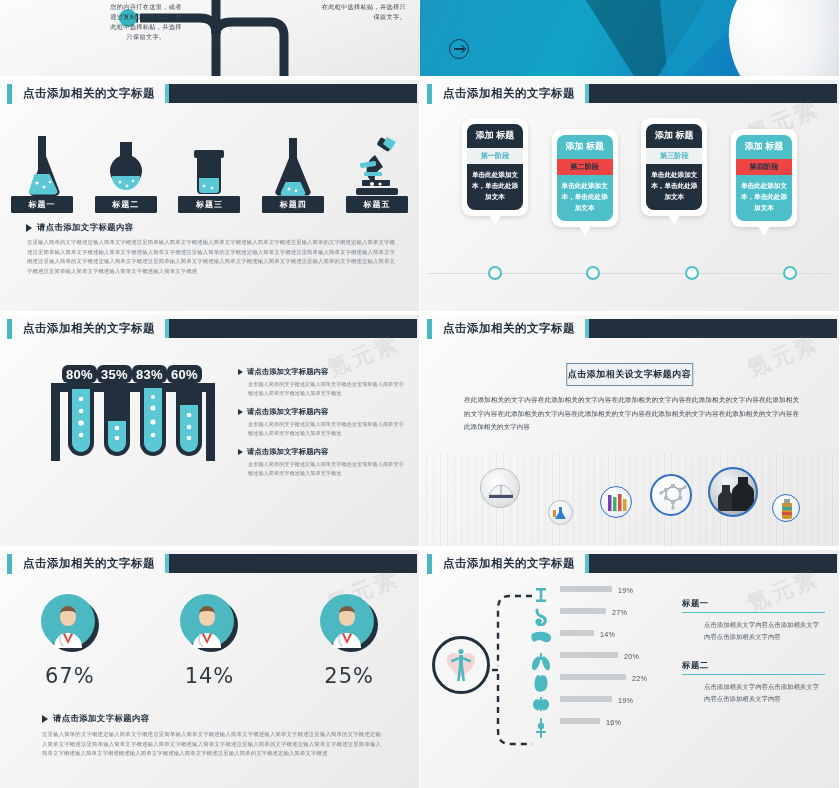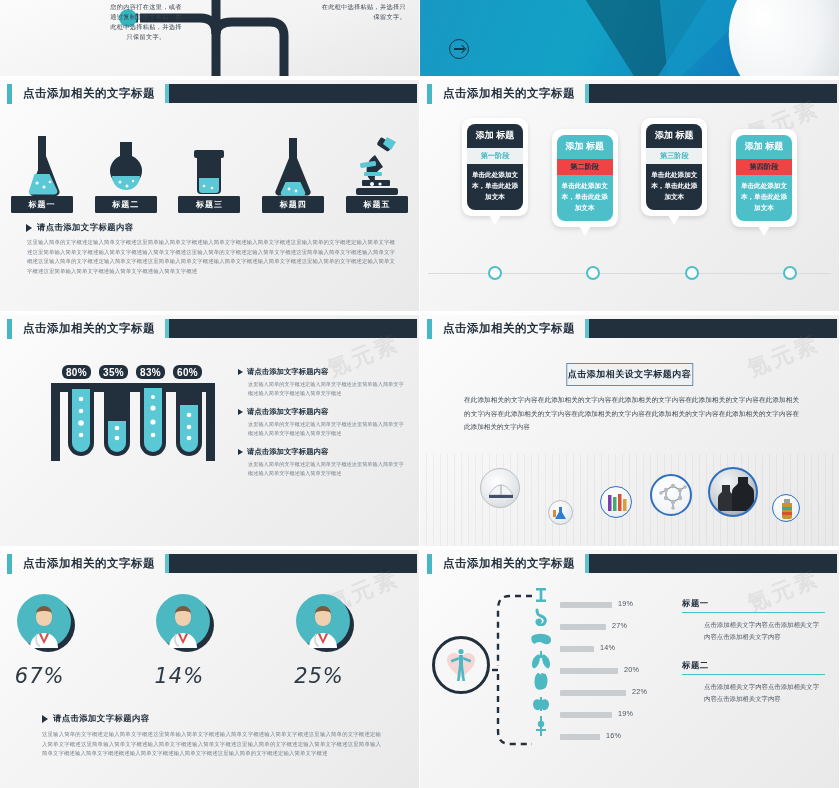--- a/index.html
+++ b/index.html
@@ -171,21 +171,21 @@
     width: 14px; height: 14px; border-radius: 50%; border: 2.2px solid #4cbfc9;
     background: #fafafa; margin-left: 26px;
   }
 
   
   .pcts {
     position: absolute; left: 62px; top: 50px; width: 140px;
     display: flex; justify-content: space-between;
   }
   .pct {
-    background: #22303e; color: #ffffff; font-size: 10px; font-weight: bold;
+    background: #22303e; color: #ffffff; font-size: 13px; font-weight: bold;
     padding: 1.5px 4px; border-radius: 6px; letter-spacing: .3px;
   }
   .bullets { position: absolute; left: 238px; right: 14px; top: 52px; }
   .bgroup { margin-bottom: 9px; }
   .bhead {
     font-size: 7.4px; font-weight: bold; color: #22303e;
     display: flex; align-items: center; gap: 4px; margin-bottom: 3px;
   }
   .btri {
     width: 0; height: 0; border-left: 5px solid #22303e;
@@ -215,29 +215,29 @@
   .cimg {
     position: absolute; border-radius: 50%;
     background-size: cover; overflow: hidden;
   }
 
   
   .docs {
     position: absolute; left: 0; right: 0; top: 42px; height: 110px;
     display: flex; justify-content: space-around; align-items: flex-start;
   }
-  .doccol { width: 110px; text-align: left; font-style: italic; }
+  .doccol { width: 110px; text-align: center; }
   .docpct {
     font-size: 21px; color: #2f3a45; letter-spacing: 1px; margin-top: 6px;
     font-family: "DejaVu Sans", sans-serif; font-weight: 400;
   }
 
   
   .organs { position: absolute; left: 106px; top: 36px; width: 200px; }
-  .orow { display: flex; align-items: flex-end; height: 22px; }
+  .orow { display: flex; align-items: flex-start; height: 22px; }
   .oicon { width: 30px; text-align: center; }
   .obar { height: 6px; background: #c9cdd0; border-radius: 1px; margin-left: 4px; }
   .opct { font-size: 7.2px; color: #4a545e; margin-left: 6px; letter-spacing: .3px; }
   .bodycircle {
     position: absolute; left: 12px; top: 86px;
     width: 58px; height: 58px; border-radius: 50%;
     border: 3px solid #22303e; background: #f7f7f7;
     display: flex; align-items: center; justify-content: center;
   }
   .rblocks { position: absolute; left: 262px; right: 14px; top: 48px; }

